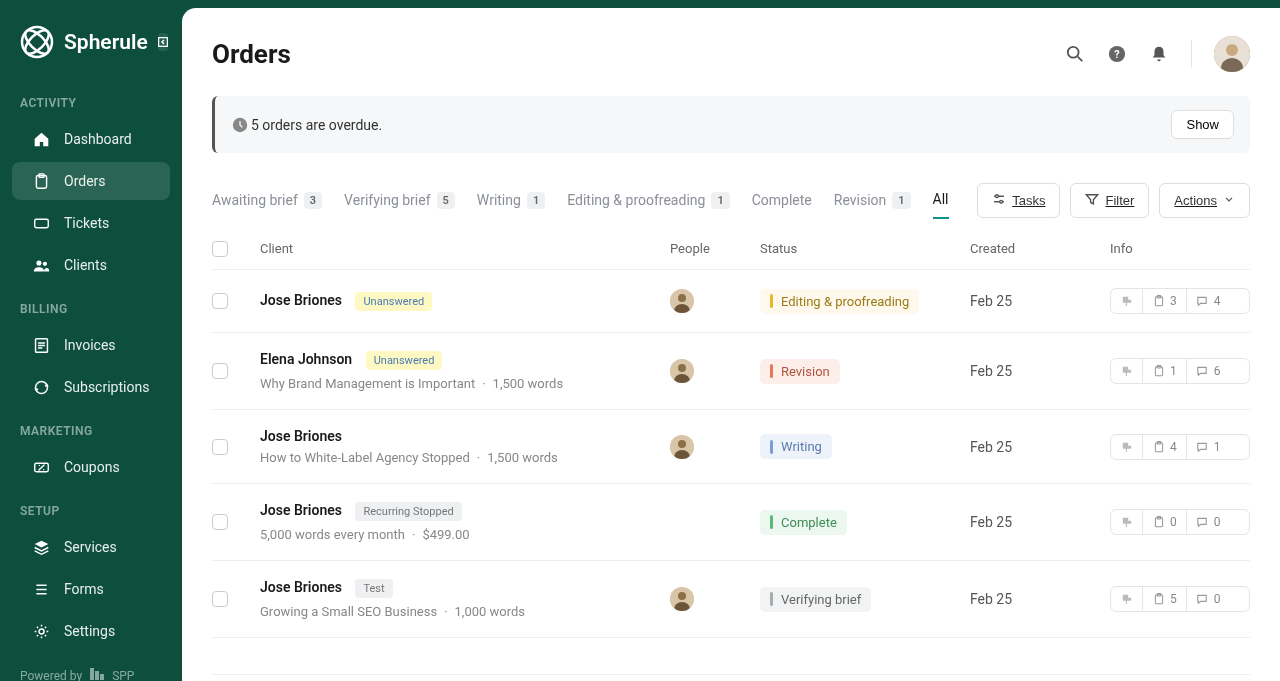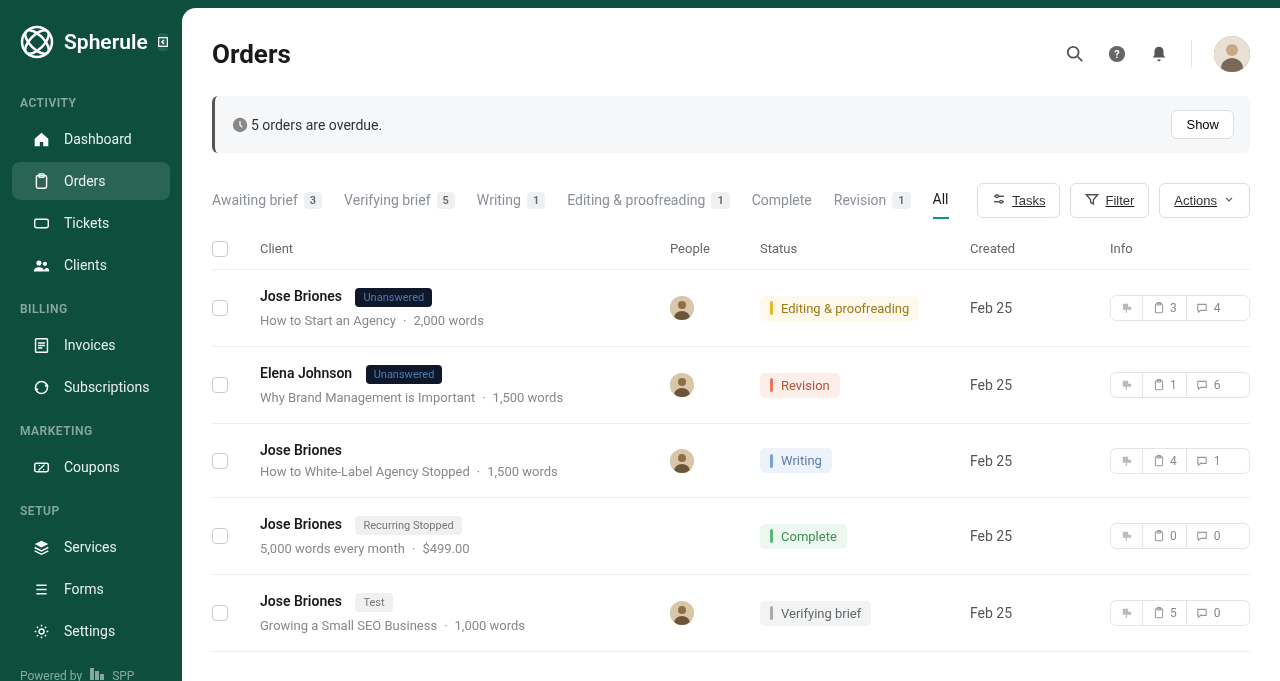--- a/index.html
+++ b/index.html
@@ -200,21 +200,21 @@
   }
   .client-name { font-weight: 600; display:inline-block; }
   .badge {
     display: inline-block;
     font-size: 11px;
     padding: 3px 8px;
     border-radius: 4px;
     margin-left: 10px;
     vertical-align: middle;
   }
-  .badge-blue { background: #0f172a; color: #4a7bb5; }
+  .badge-blue { background: #fef9c3; color: #4a7bb5; }
   .badge-gray { background: #eef0f2; color: #777; }
   .client-sub { color: #888; font-size: 13px; margin-top: 6px; }
   .dot { margin: 0 7px; }
   
   .people-avatar { width: 24px; height: 24px; border-radius: 50%; background:#ddd; overflow:hidden; }
   
   .status-pill {
     display: inline-flex;
     align-items: center;
     gap: 8px;
@@ -482,23 +482,20 @@
     <div id="rows-container">
   <div class="row">
     <div class="col-check">
             <div class="checkbox"></div>
           </div>
     <div class="col-client">
       <div>
         <span class="client-name">Jose Briones</span>
         <span class="badge badge-blue">Unanswered</span>
       </div>
-      <div class="client-sub">
-        <span>How to Start an Agency</span><span class="dot">·</span><span>2,000 words</span>
-      </div>
     </div>
     <div class="col-people">
       <div class="people-avatar">
         <svg width="24" height="24" viewBox="0 0 24 24">
                 <rect width="24" height="24" fill="#d9c5a8"></rect>
                 <circle cx="12" cy="9" r="4" fill="#8b6f47"></circle>
                 <ellipse cx="12" cy="22" rx="8" ry="7" fill="#6b5438"></ellipse>
               </svg>
       </div>
     </div>

